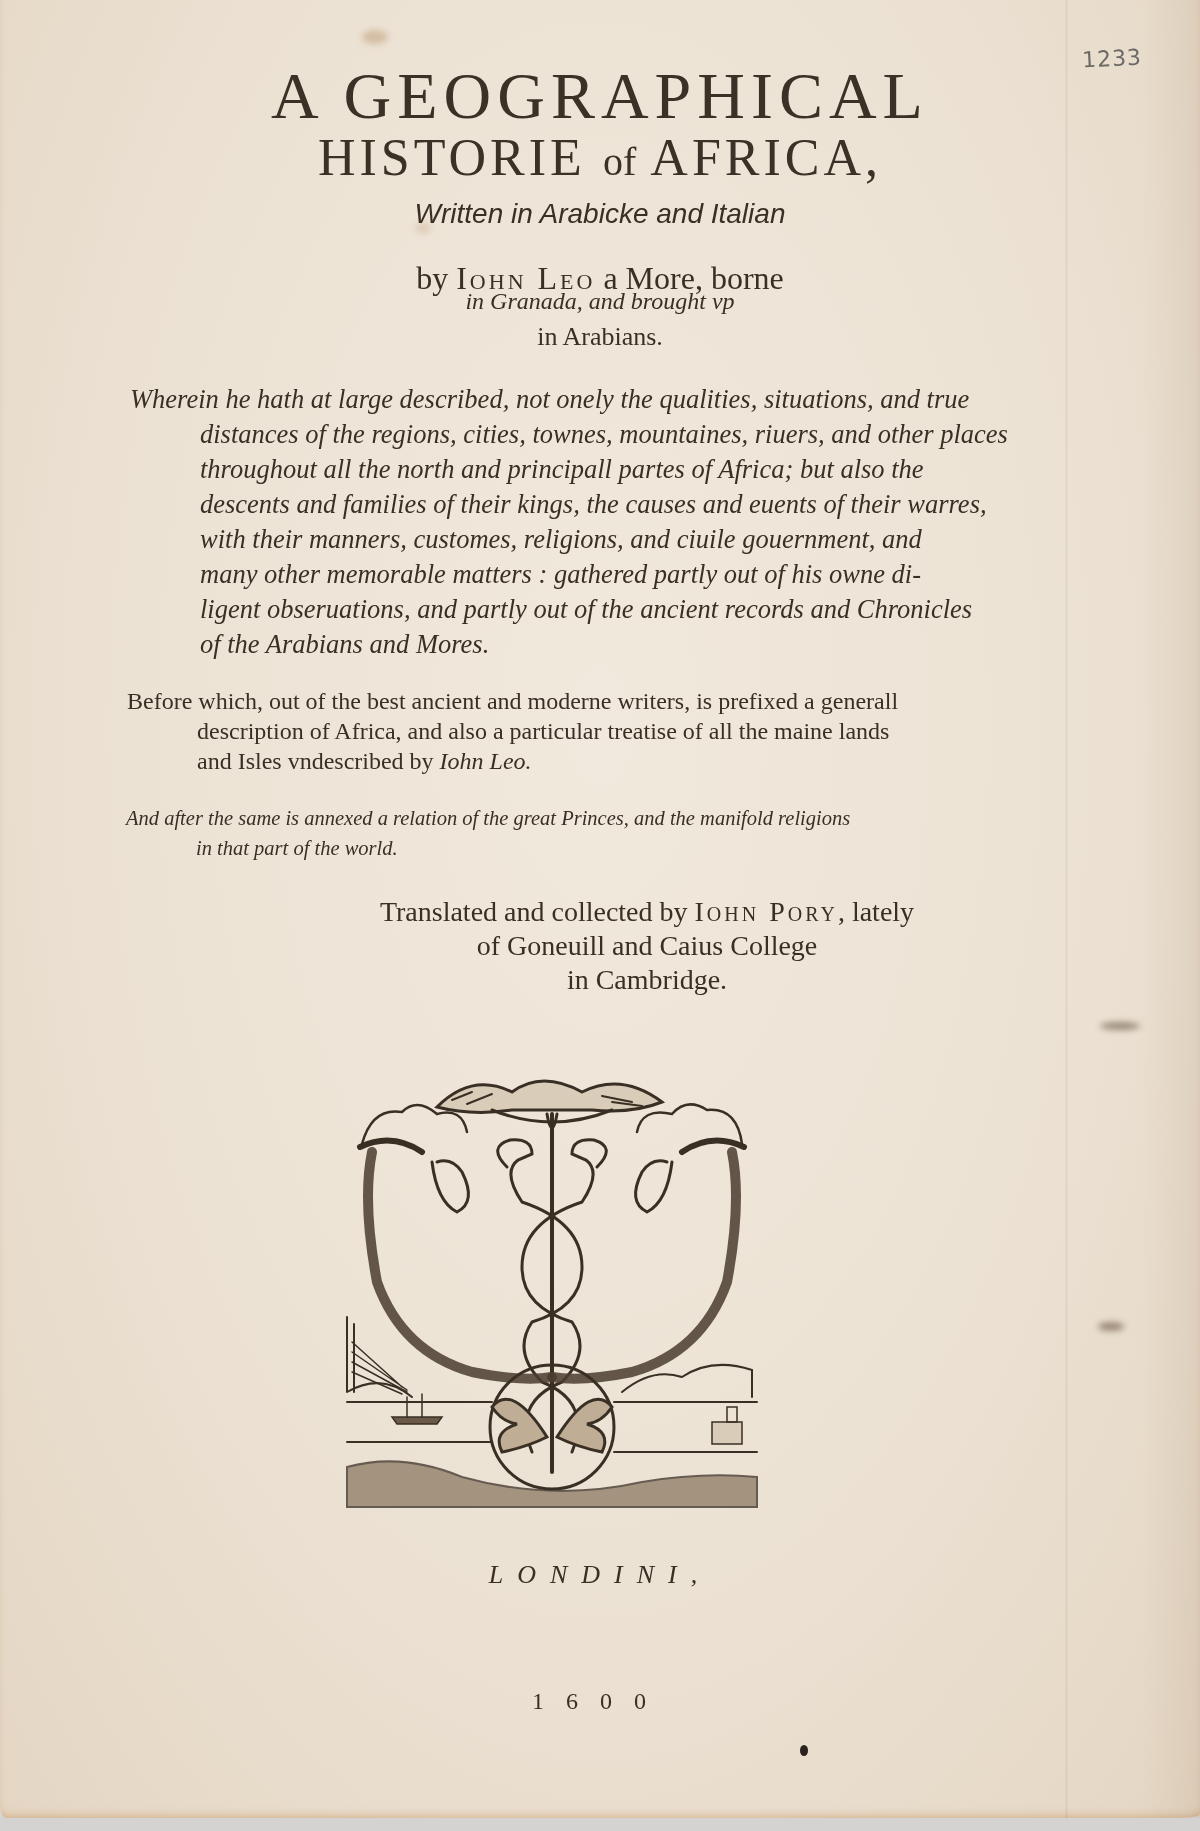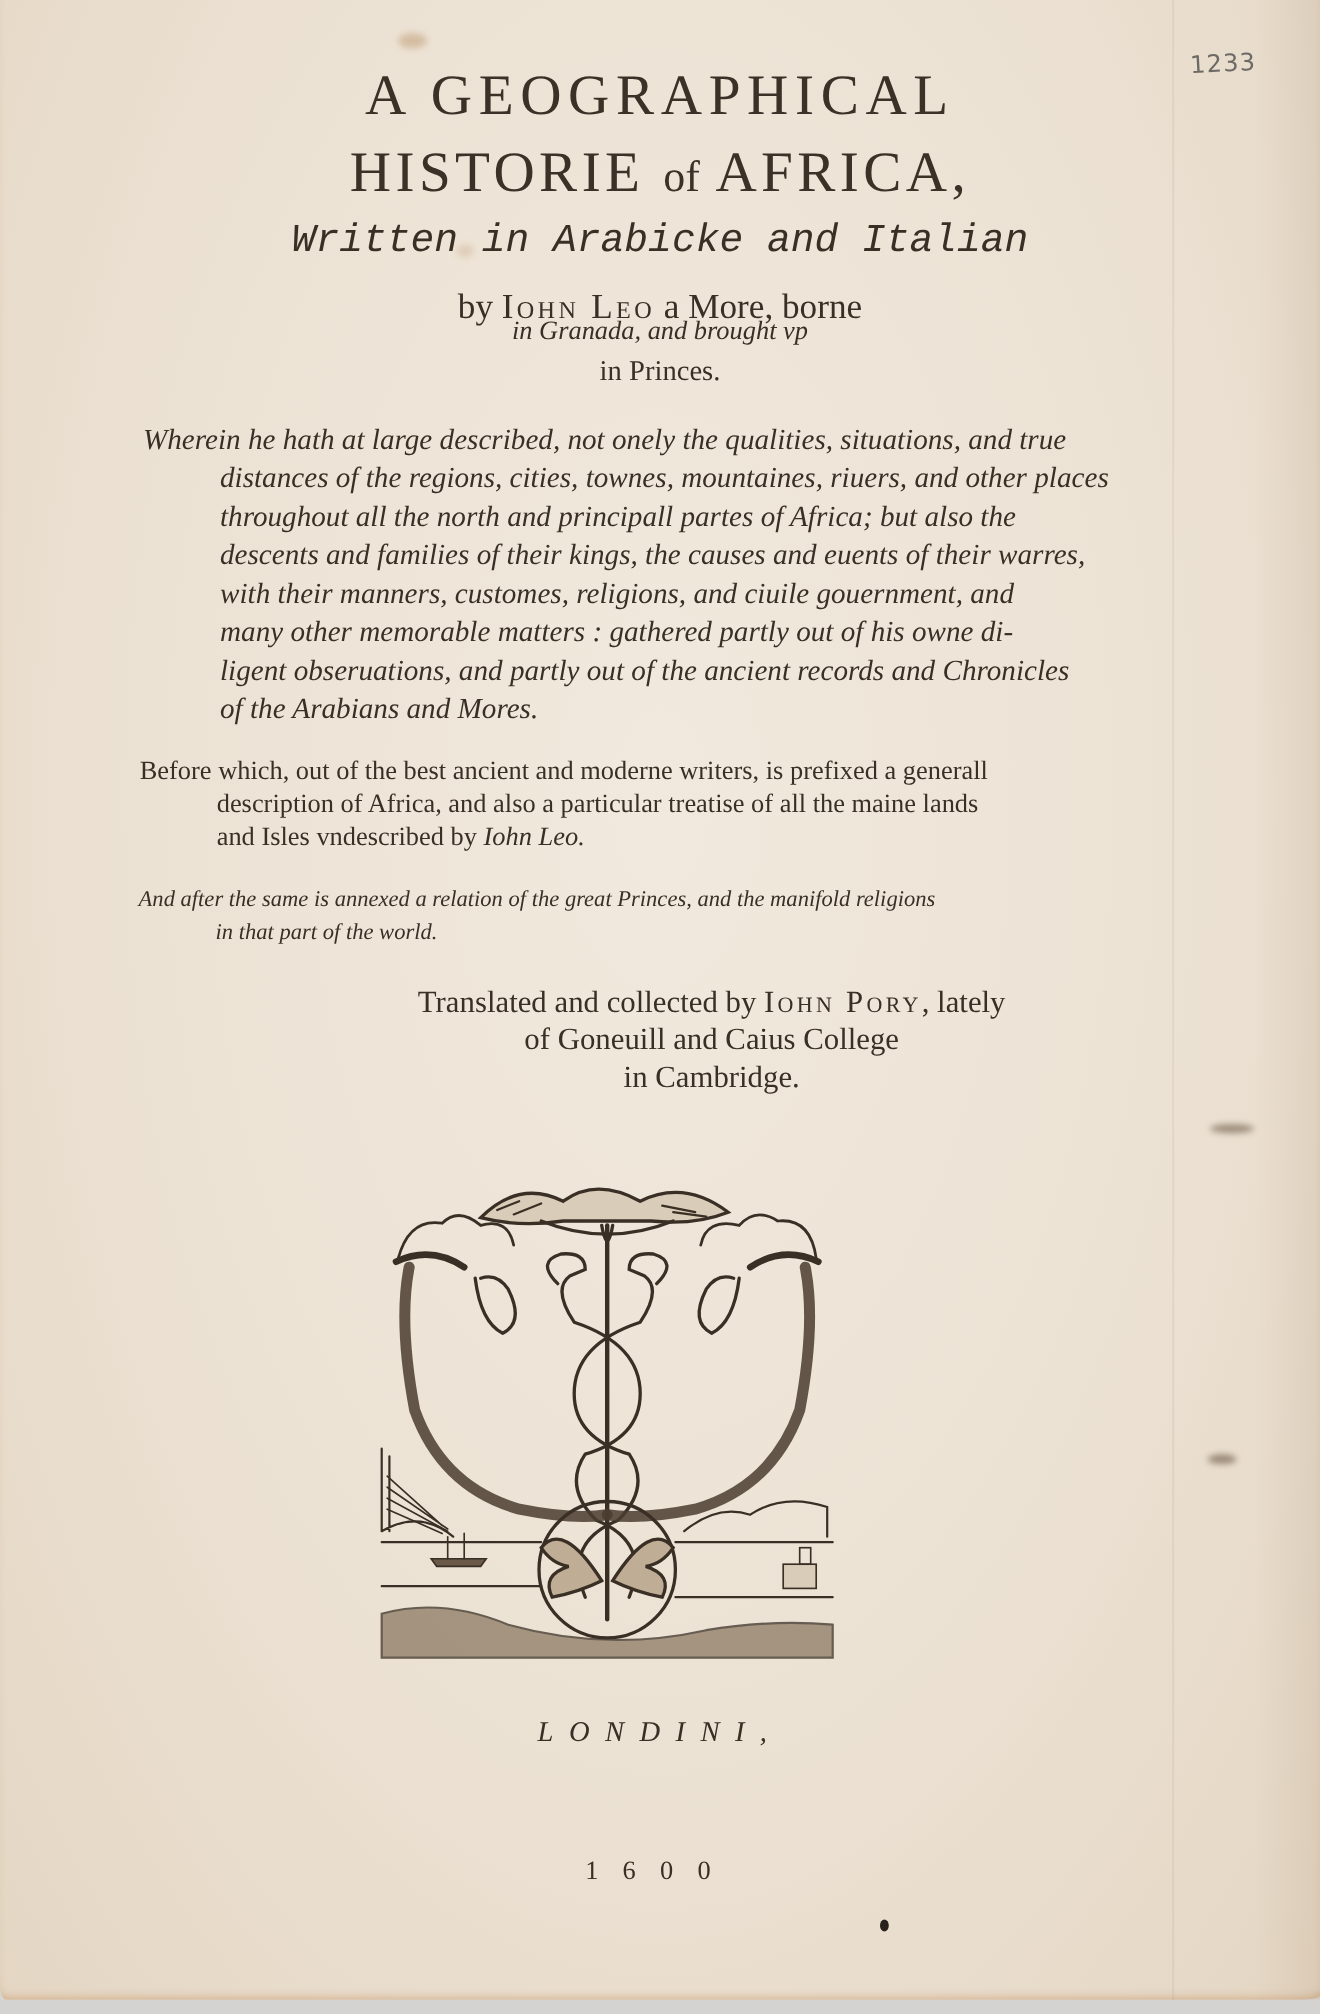--- a/index.html
+++ b/index.html
@@ -26,24 +26,24 @@
       position: absolute; right: 0; top: 0; width: 60px; height: 1818px;
       background: linear-gradient(to right, rgba(0,0,0,0), rgba(150,120,90,0.12));
     }
     .stain { position: absolute; border-radius: 50%; background: rgba(170,120,70,0.35); filter: blur(3px); }
     .shelfmark {
       position: absolute; left: 1082px; top: 46px;
       font-family: "DejaVu Sans", sans-serif; font-size: 22px; color: #6d6a66; letter-spacing: 1px;
       transform: rotate(-3deg);
     }
     .center { position: absolute; left: 0; width: 1200px; text-align: center; }
-    .t1 { top: 58px; font-size: 52px; letter-spacing: 6px; font-family: "Liberation Serif", serif; color: #3b3127; }
+    .t1 { top: 58px; font-size: 66px; letter-spacing: 6px; font-family: "Liberation Serif", serif; color: #3b3127; }
     .t2 { top: 128px; font-size: 52px; letter-spacing: 4px; font-family: "Liberation Serif", serif; color: #3b3127; }
     .t2 .of { font-size: 40px; letter-spacing: 0; }
-    .t3 { top: 198px; font-size: 36px; font-style: italic; font-family: Liberation Mono, monospace; }
+    .t3 { top: 198px; font-size: 28px; font-style: italic; font-family: Liberation Sans, sans-serif; }
     .t4 { top: 244px; font-size: 32px; font-family: "Liberation Serif", serif; margin-top: 16px; }
     .sc { font-variant: small-caps; letter-spacing: 3px; }
     .t5 { top: 288px; font-size: 24px; font-style: italic; font-family: "Liberation Serif", serif; }
     .t6 { top: 322px; font-size: 26px; font-family: "Liberation Serif", serif; }
     .para {
       position: absolute; font-family: "Liberation Serif", serif; color: #3a2f25;
     }
     .para .line { display: block; white-space: nowrap; }
     .p1 { left: 130px; top: 382px; font-size: 26.5px; font-style: italic; line-height: 35px; }
     .p1 .line.ind, .p2 .line.ind, .p3 .line.ind { padding-left: 70px; }
@@ -78,21 +78,21 @@
     <span class="of">of</span>
     <span>AFRICA,</span>
   </div>
   <div class="center t3">Written in Arabicke and Italian</div>
   <div class="center t4">
     <span>by</span>
     <span class="sc">Iohn Leo</span>
     <span>a More, borne</span>
   </div>
   <div class="center t5">in Granada, and brought vp</div>
-  <div class="center t6">in Princes.</div>
+  <div class="center t6">in Arabians.</div>
 
   <div class="para p1">
     <span class="line">Wherein he hath at large described, not onely the qualities, situations, and true</span>
     <span class="line ind">distances of the regions, cities, townes, mountaines, riuers, and other places</span>
     <span class="line ind">throughout all the north and principall partes of Africa; but also the</span>
     <span class="line ind">descents and families of their kings, the causes and euents of their warres,</span>
     <span class="line ind">with their manners, customes, religions, and ciuile gouernment, and</span>
     <span class="line ind">many other memorable matters : gathered partly out of his owne di-</span>
     <span class="line ind">ligent obseruations, and partly out of the ancient records and Chronicles</span>
     <span class="line ind">of the Arabians and Mores.</span>

